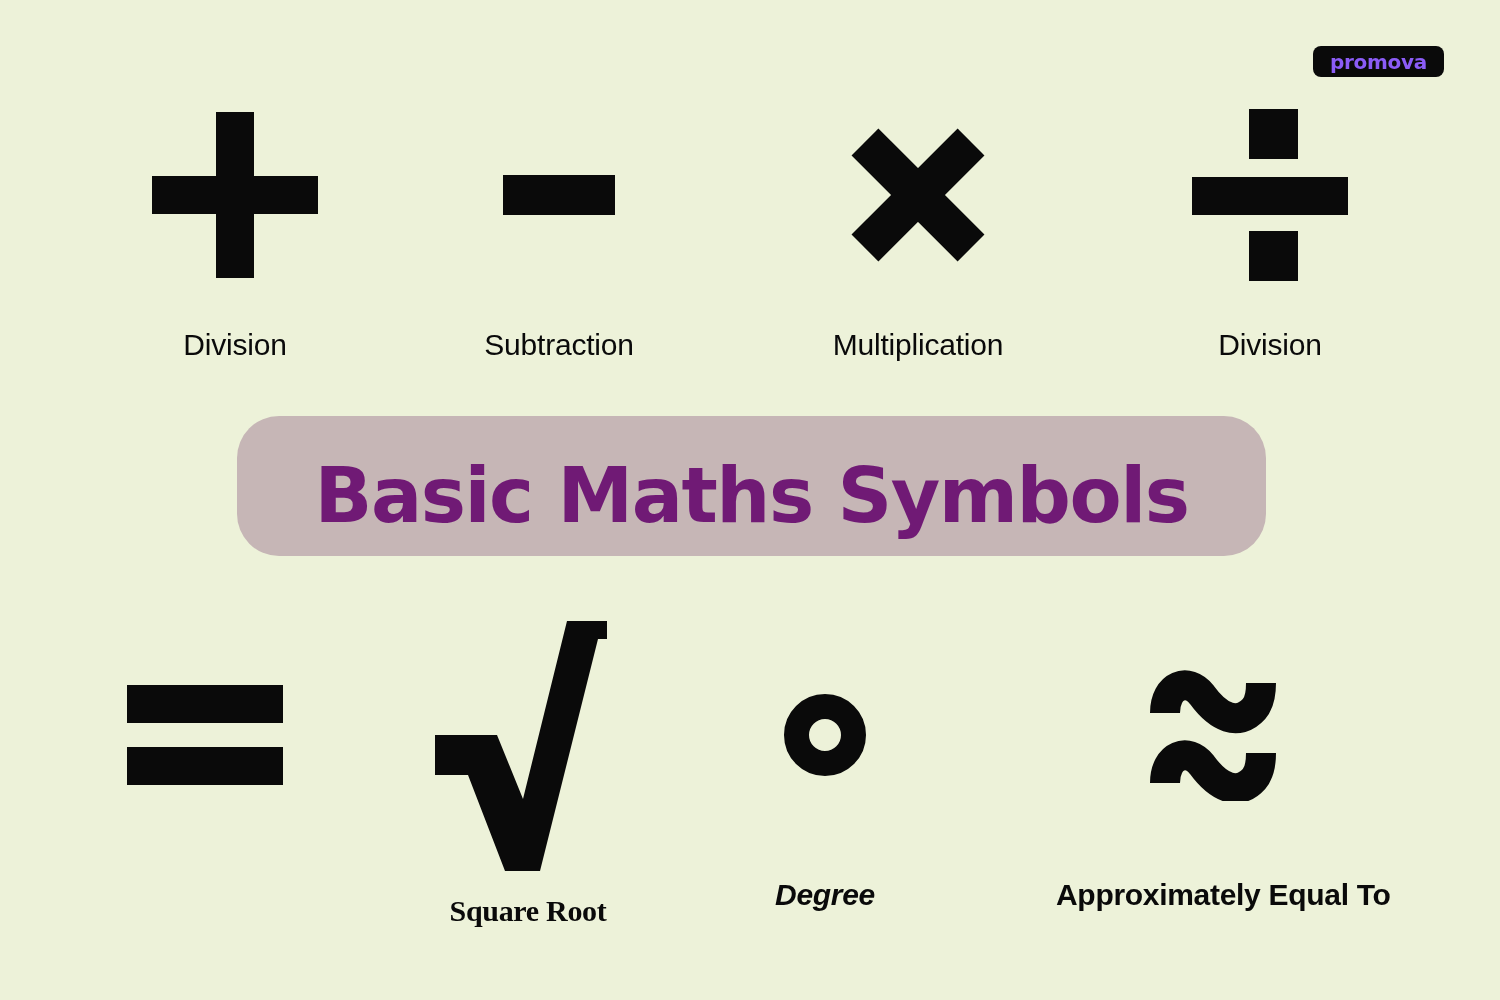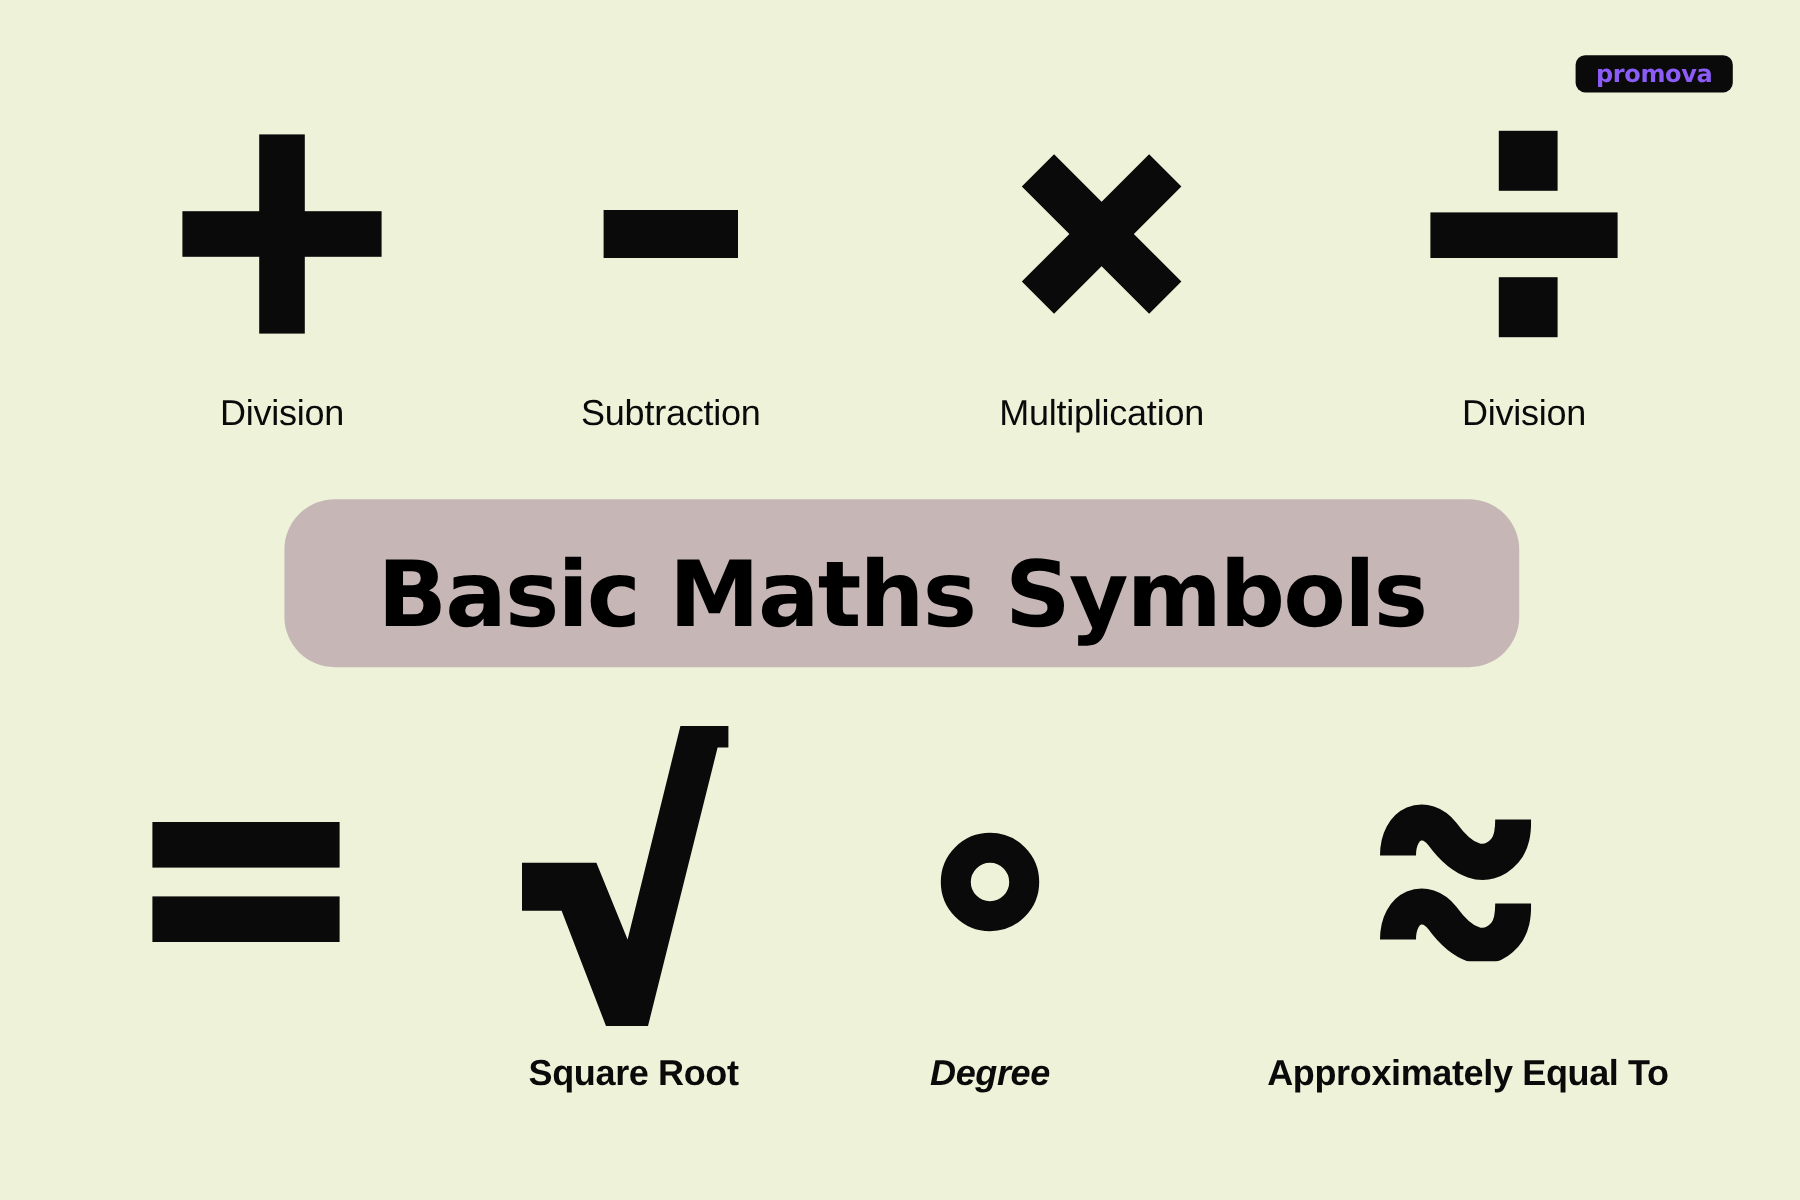--- a/index.html
+++ b/index.html
@@ -117,21 +117,21 @@
   
   #banner {
     position:absolute;
     left:237px; top:416px;
     width:1029px; height:140px;
     background:#C6B6B6;
     border-radius:42px;
     display:flex; align-items:center; justify-content:center;
   }
   #banner .title {
-    color:#000000;
+    color:#701a75;
     font-family:"DejaVu Sans", sans-serif;
     font-size:76px;
     font-weight:700;
     letter-spacing:-1.5px;
     line-height:1;
     transform:translateY(-2px);
     margin-top:23px;
   }
 </style>
 </head>
@@ -189,21 +189,21 @@
 
   <div class="cell" style="left:45px; top:610px; width:320px; height:310px;">
     <div class="glyphbox" style="top:0; height:250px;">
       <div class="sym s-equals">
         <span class="bar h h1"></span>
         <span class="bar h h2"></span>
       </div>
     </div>
   </div>
 
-  <div class="cell" style="left:368px; top:600px; width:320px; height:320px;">
+  <div class="cell" style="left:368px; top:616px; width:320px; height:320px;font-family:Liberation Serif, serif;">
     <div class="glyphbox" style="top:0; height:260px;">
       <div class="sym s-sqrt">
         <svg viewBox="0 0 186 250" xmlns="http://www.w3.org/2000/svg">
           <path d="M 0 114 L 0 154 L 33 154 L 70 250 L 105 250 L 163 18 L 172 18 L 172 0 L 132 0 L 88 178 L 62 114 Z" fill="#0A0A0A"></path>
         </svg>
       </div>
     </div>
     <div class="caption bottom-row" style="top:278px;">Square Root</div>
   </div>
 

